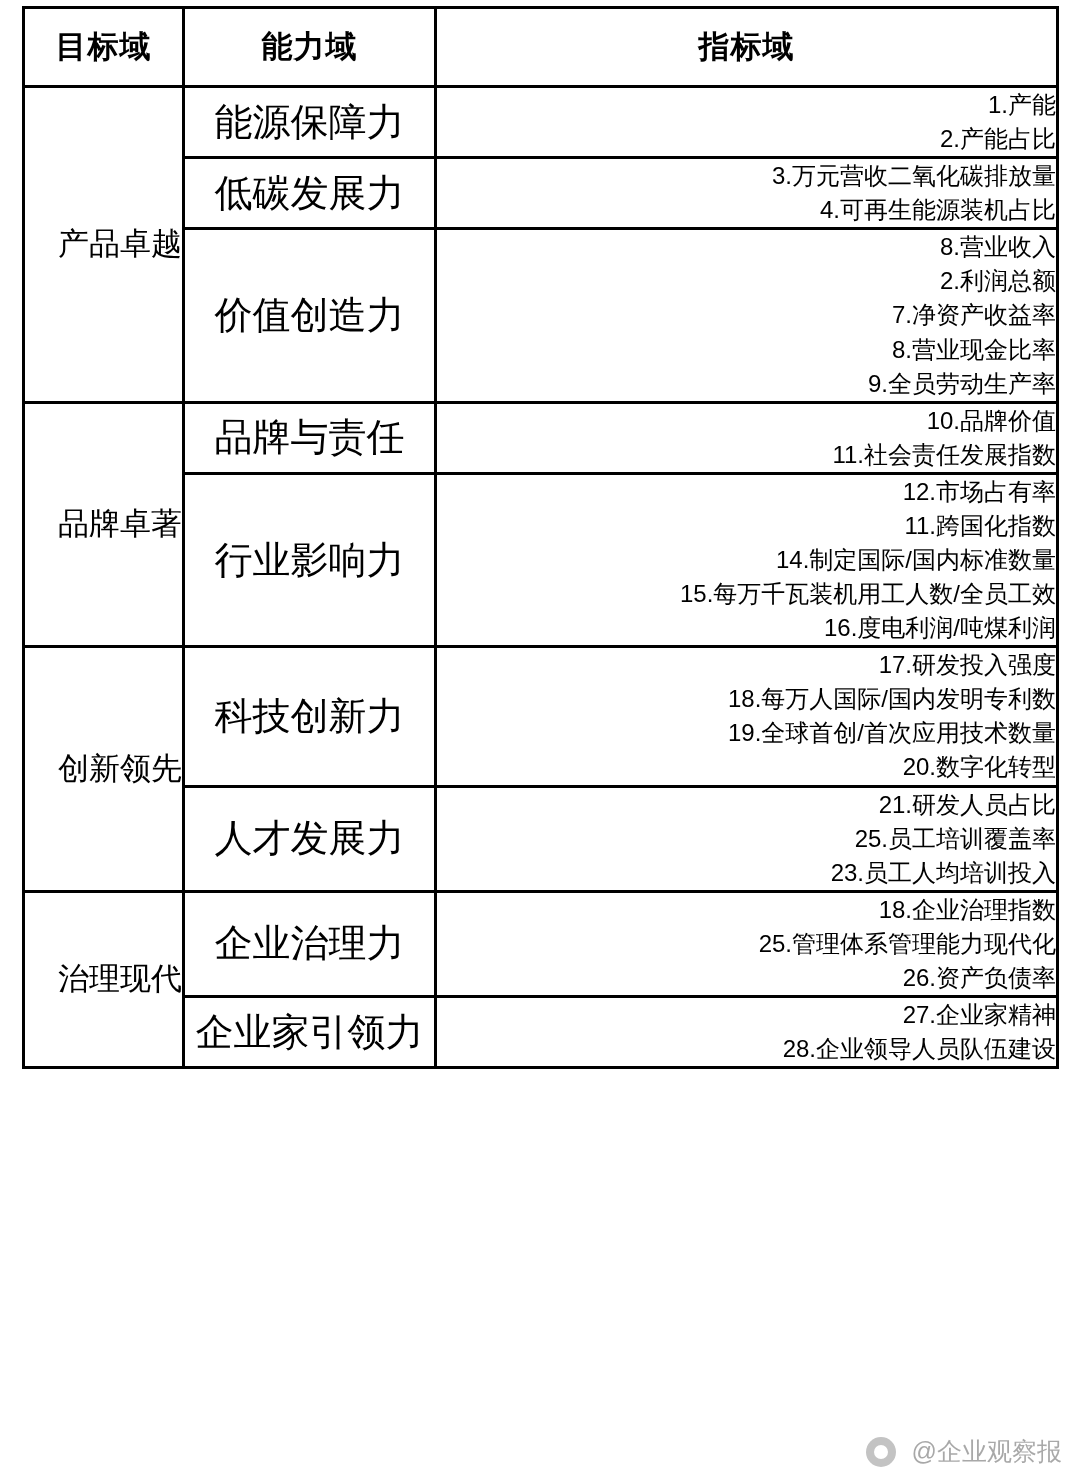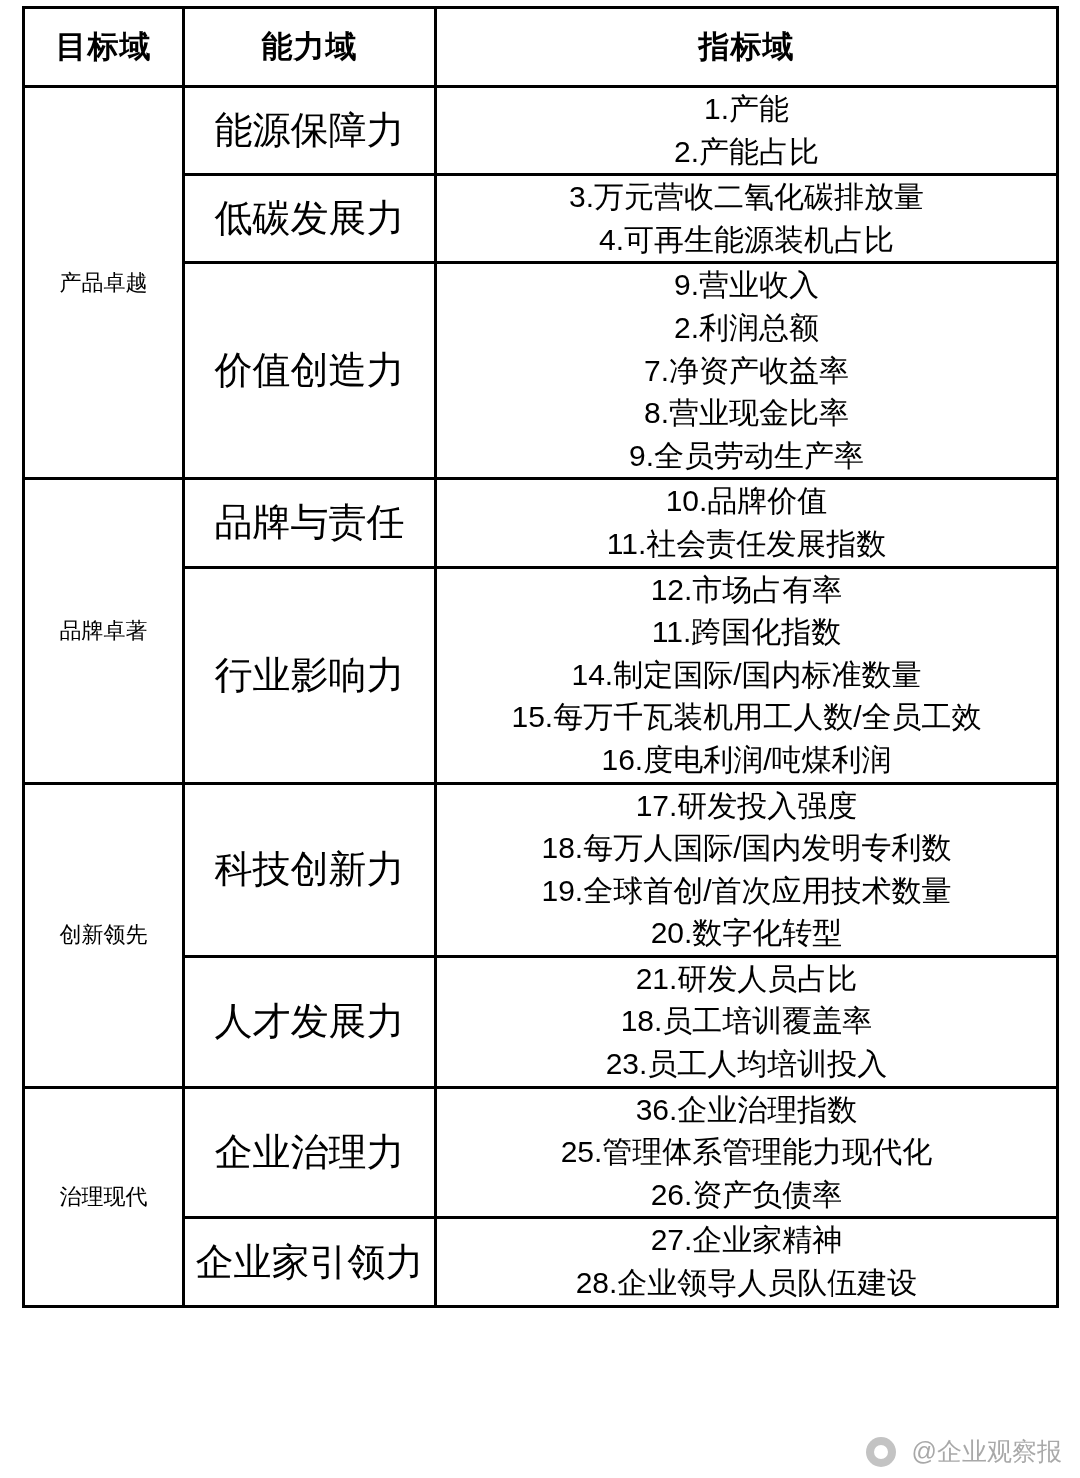--- a/index.html
+++ b/index.html
@@ -38,35 +38,35 @@
     background: #ffffff;
   }
   th.hcell {
     text-align: center;
     font-size: 31px;
     font-weight: bold;
     height: 76px;
     letter-spacing: 1px;
   }
   td.goal {
-    text-align: center;
-    font-size: 22px;
+    text-align: right;
+    font-size: 31px;
     font-weight: normal;
     padding-left: 4px;
     letter-spacing: 0px;
   }
   td.cap {
     text-align: center;
     font-size: 38px;
     font-weight: normal;
     letter-spacing: 0px;
   }
   td.ind {
-    text-align: center;
-    font-size: 30px;
+    text-align: right;
+    font-size: 24px;
     padding: 6px 2px 8px 6px;
     line-height: 1.42;
     vertical-align: middle;
   }
   td.ind .line {
     white-space: nowrap;
   }
   .watermark {
     position: absolute;
     right: 18px;
@@ -127,21 +127,21 @@
         <td class="cap">低碳发展力</td>
         <td class="ind">
           <div class="line">3.万元营收二氧化碳排放量</div>
           <div class="line">4.可再生能源装机占比</div>
         </td>
       </tr>
 
       <tr>
         <td class="cap">价值创造力</td>
         <td class="ind">
-          <div class="line">9.营业收入</div>
+          <div class="line">8.营业收入</div>
           <div class="line">2.利润总额</div>
           <div class="line">7.净资产收益率</div>
           <div class="line">8.营业现金比率</div>
           <div class="line">9.全员劳动生产率</div>
         </td>
       </tr>
 
       <tr>
         <td class="goal" rowspan="2">品牌卓著</td>
         <td class="cap">品牌与责任</td>
@@ -170,30 +170,30 @@
           <div class="line">18.每万人国际/国内发明专利数</div>
           <div class="line">19.全球首创/首次应用技术数量</div>
           <div class="line">20.数字化转型</div>
         </td>
       </tr>
 
       <tr>
         <td class="cap">人才发展力</td>
         <td class="ind">
           <div class="line">21.研发人员占比</div>
-          <div class="line">18.员工培训覆盖率</div>
+          <div class="line">25.员工培训覆盖率</div>
           <div class="line">23.员工人均培训投入</div>
         </td>
       </tr>
 
       <tr>
         <td class="goal" rowspan="2">治理现代</td>
         <td class="cap">企业治理力</td>
         <td class="ind">
-          <div class="line">36.企业治理指数</div>
+          <div class="line">18.企业治理指数</div>
           <div class="line">25.管理体系管理能力现代化</div>
           <div class="line">26.资产负债率</div>
         </td>
       </tr>
 
       <tr>
         <td class="cap">企业家引领力</td>
         <td class="ind">
           <div class="line">27.企业家精神</div>
           <div class="line">28.企业领导人员队伍建设</div>

